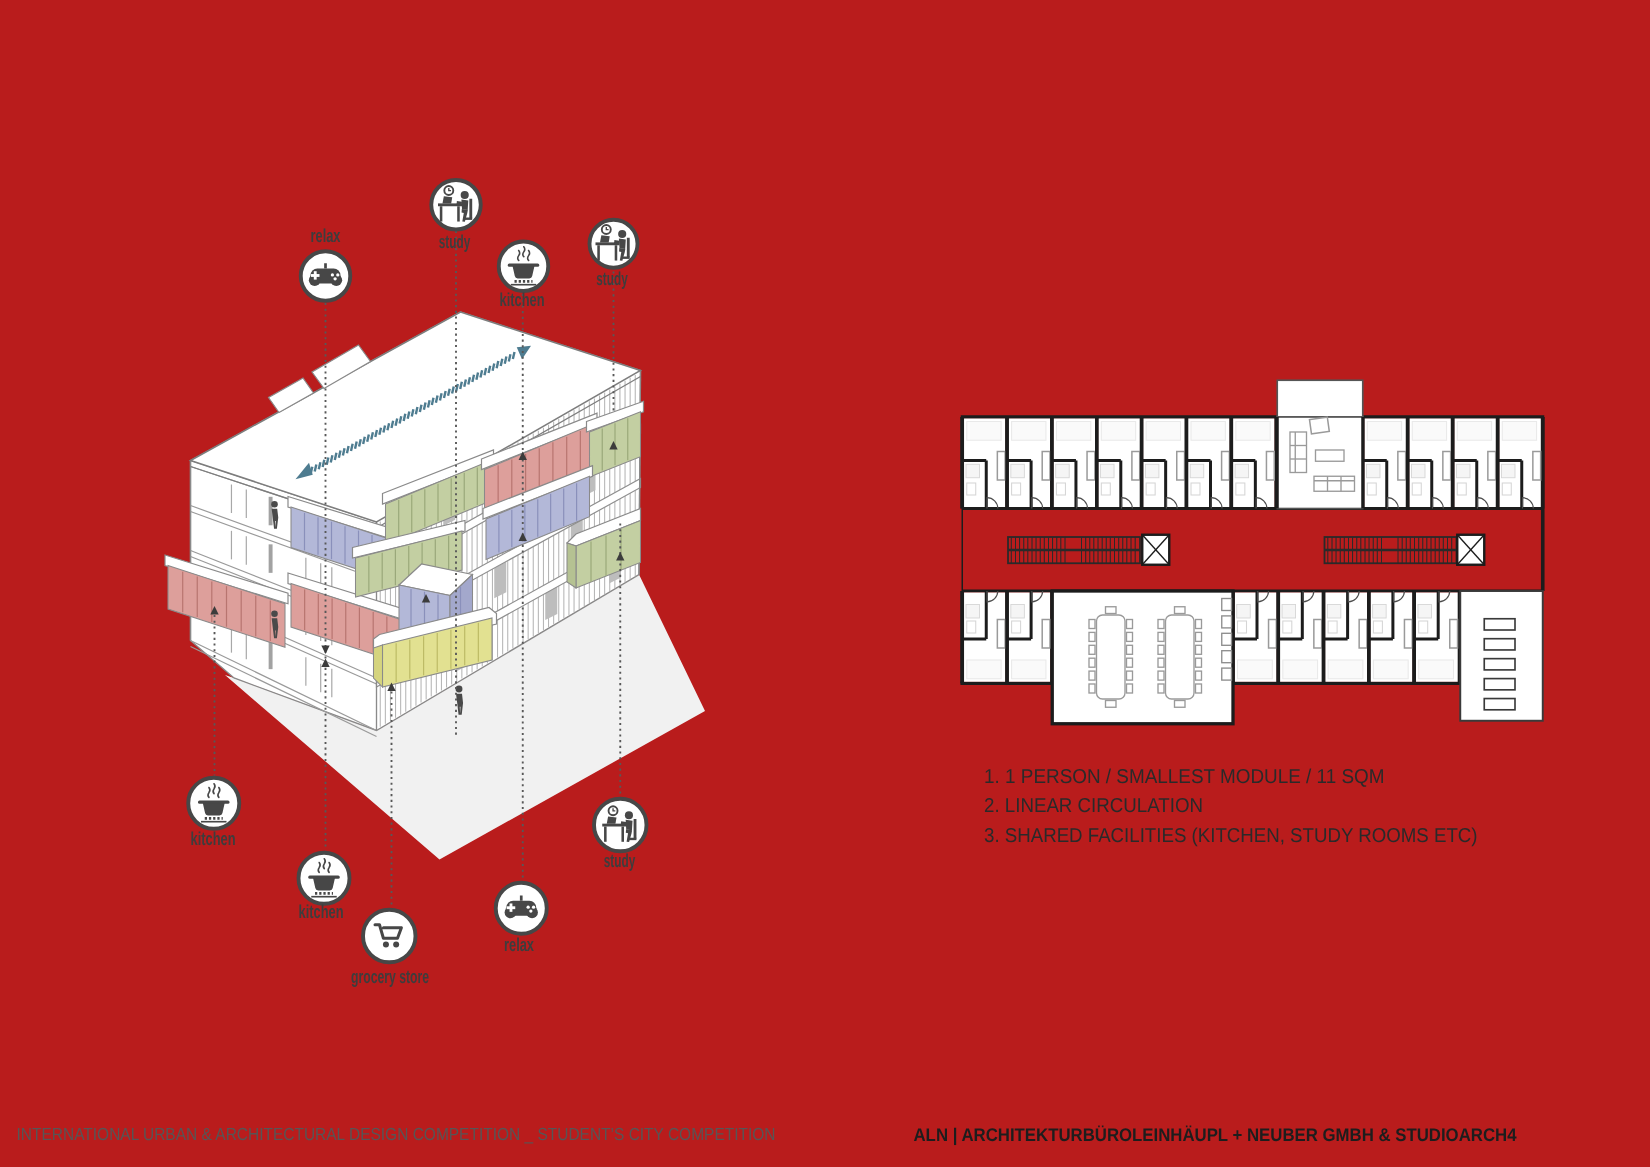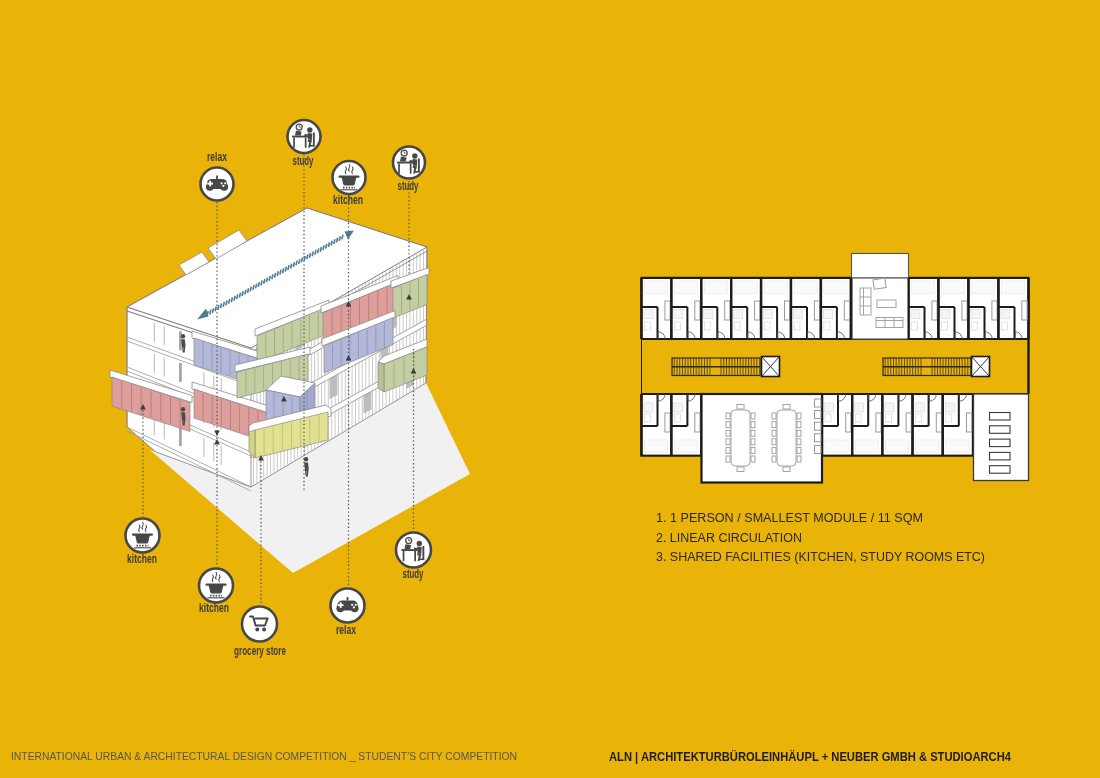--- a/index.html
+++ b/index.html
@@ -1,16 +1,16 @@
 <!DOCTYPE html>
 <html><head>
 <meta charset="utf-8">
 <style>
 html,body{margin:0;padding:0;background:#ffffff;}
-#page{position:relative;width:1100px;height:778px;background:#eab308;overflow:hidden;}
+#page{position:relative;width:1100px;height:778px;background:#b91c1c;overflow:hidden;}
 </style>
 </head>
 <body>
 <div id="page">
 <svg width="1100" height="778" viewBox="0 0 1100 778">
 <g>
 
 <polygon points="150.0,450.0 293.0,573.0 470.0,474.0 426.0,383.0 251.0,487.0 156.0,452.0" fill="#f1f1f1"></polygon>
 
 <polygon points="127.0,307.0 307.0,208.0 427.0,247.0 426.0,383.0 251.0,487.0 156.0,452.0 127.0,427.0" fill="#ffffff" stroke="#8a8a8a" stroke-width="0.9"></polygon>

